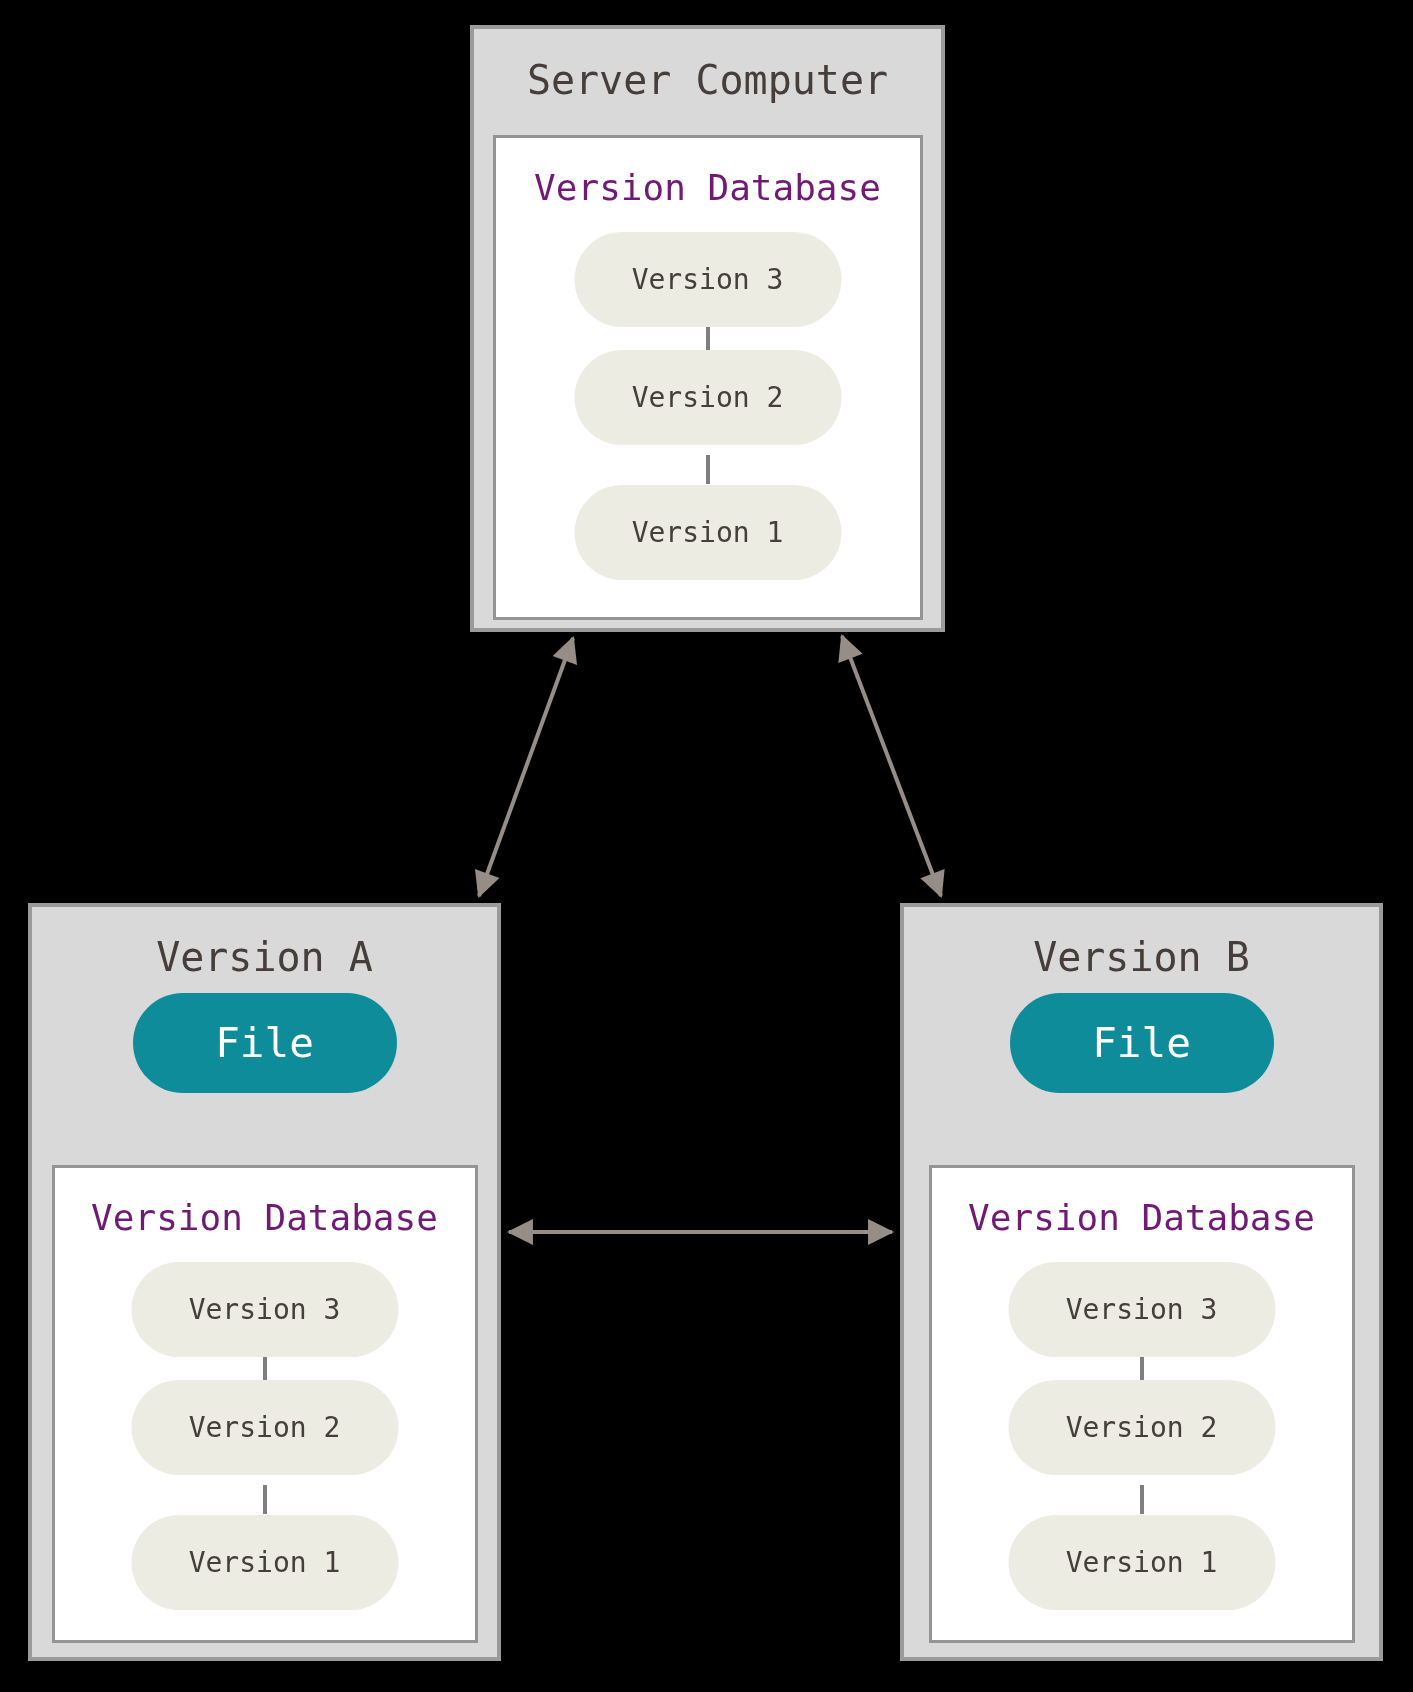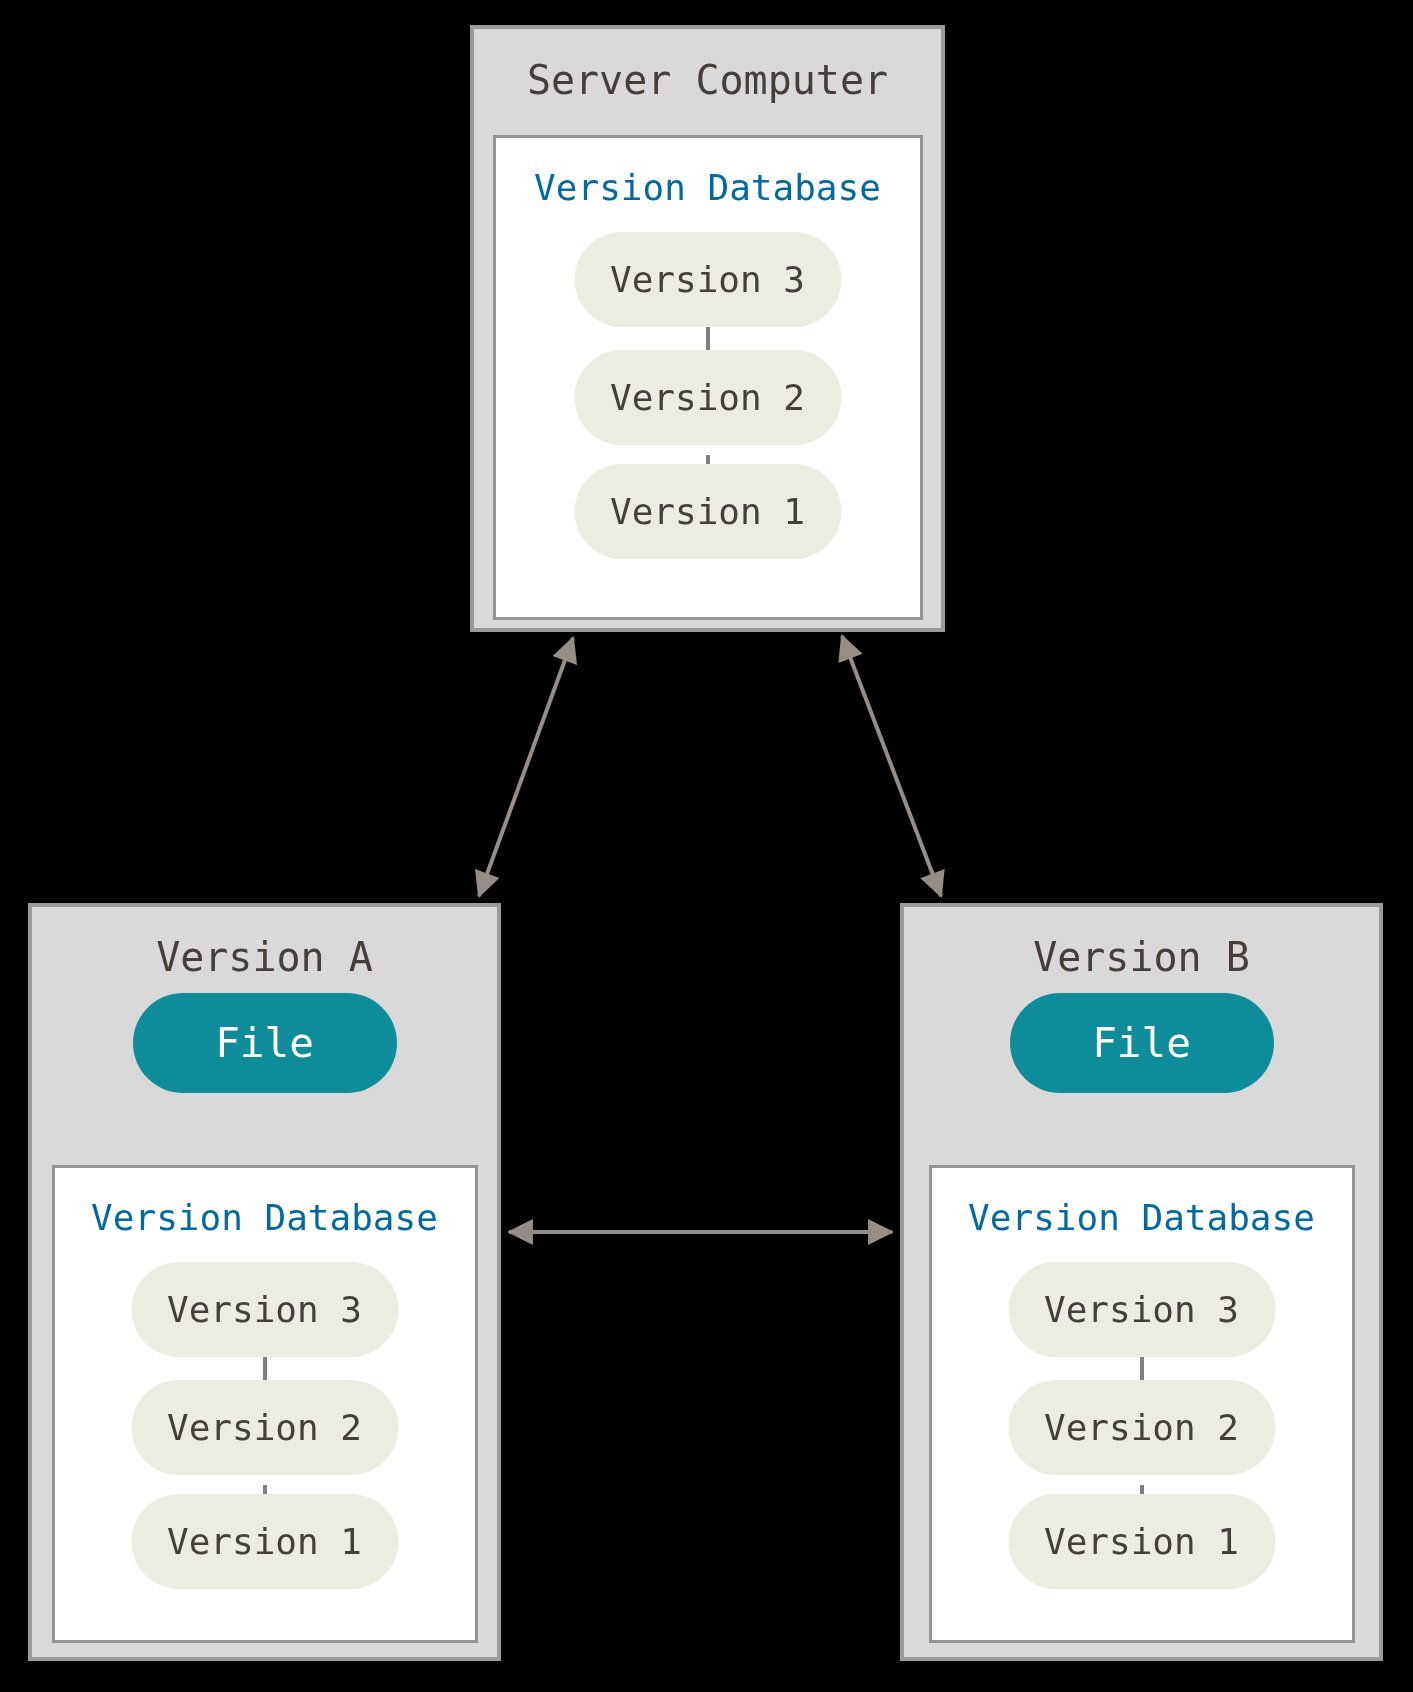--- a/index.html
+++ b/index.html
@@ -48,35 +48,35 @@
     box-sizing: border-box;
   }
   .db-title {
     position: absolute;
     top: 28px;
     left: 0;
     width: 100%;
     text-align: center;
     font-size: 36px;
     line-height: 44px;
-    color: #0369a1;
+    color: #701a75;
     white-space: pre;
   }
   .pill {
     position: absolute;
     left: 50%;
     transform: translateX(-50%);
     width: 267px;
     height: 95px;
     background: #edece3;
     border-radius: 48px;
     display: flex;
     align-items: center;
     justify-content: center;
-    font-size: 36px;
+    font-size: 28px;
     color: #453f3b;
     white-space: pre;
   }
   .connector {
     position: absolute;
     left: 50%;
     transform: translateX(-50%);
     width: 4px;
     background: #7f7f7f;
   }
@@ -104,21 +104,21 @@
   .comp-a-box   { left: 28px;  top: 903px; width: 473px; height: 758px; }
   
   .comp-b-box   { left: 900px; top: 903px; width: 483px; height: 758px; }
   .comp-title   { top: 27px; }
   .comp-db      { top: 258px; width: 426px; height: 478px; }
   
   .slot-1 { top: 94px;  }
   .conn-1 { top: 189px; height: 33px; }
   .slot-2 { top: 212px; }
   .conn-2 { top: 317px; height: 29px; }
-  .slot-3 { top: 326px; }
+  .slot-3 { top: 347px; }
 </style>
 </head>
 <body>
 
 <div class="canvas">
 
   <svg class="arrows" width="1413" height="1692" viewBox="0 0 1413 1692">
     <defs>
       <marker id="ah" viewBox="0 0 10 10" refX="9.2" refY="5" markerWidth="9.5" markerHeight="6.5" orient="auto-start-reverse" markerUnits="strokeWidth">
         <path d="M 0 0 L 10 5 L 0 10 z" fill="#968e86"></path>

